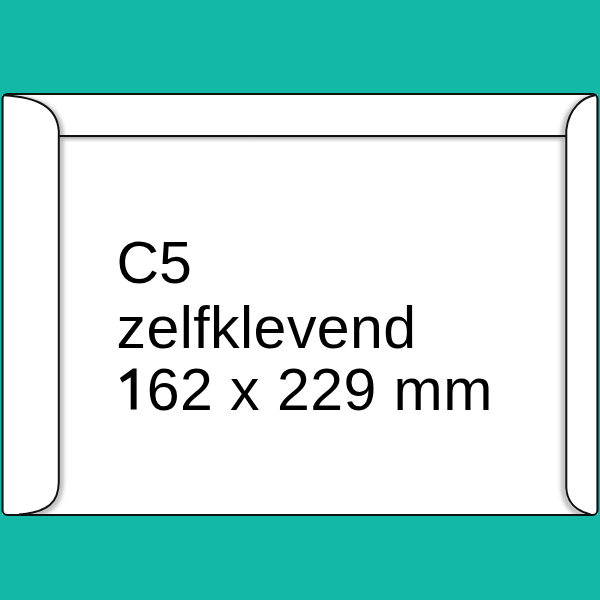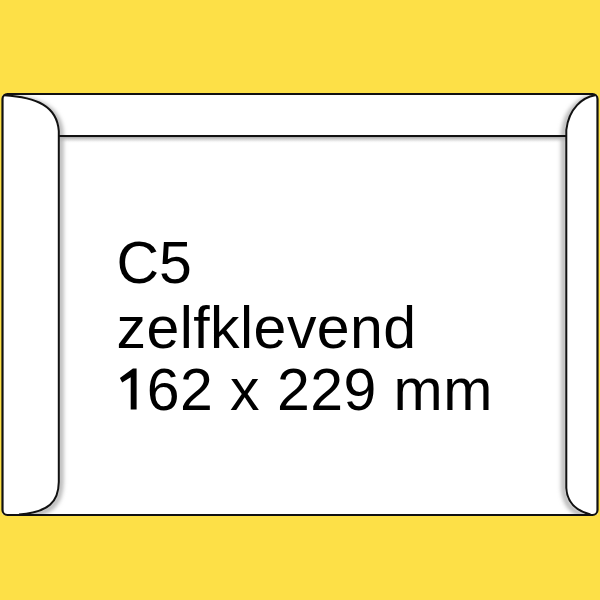--- a/index.html
+++ b/index.html
@@ -1,16 +1,16 @@
 <!DOCTYPE html>
 <html><head>
 <meta charset="utf-8">
 <style>
   html,body{margin:0;padding:0;background:#ffffff;}
-  .stage{position:relative;width:600px;height:600px;background:#fde047;overflow:hidden;}
+  .stage{position:relative;width:600px;height:600px;background:#14b8a6;overflow:hidden;}
   svg{display:block;}
   text{font-family:"Liberation Sans",sans-serif;fill:#000000;}
 </style>
 </head>
 <body>
 
 <div class="stage">
 <svg width="600" height="600" viewBox="0 0 600 600">
   <defs>
     <filter id="soft" x="-30%" y="-30%" width="160%" height="160%">

